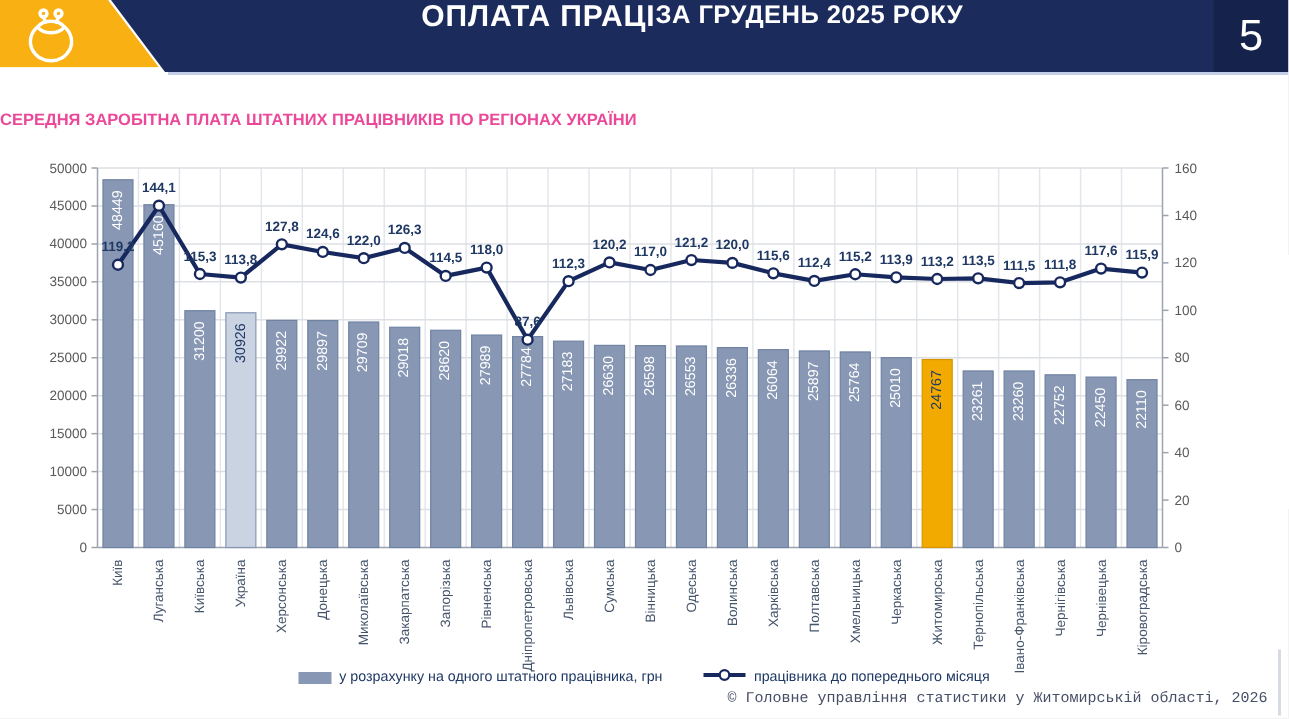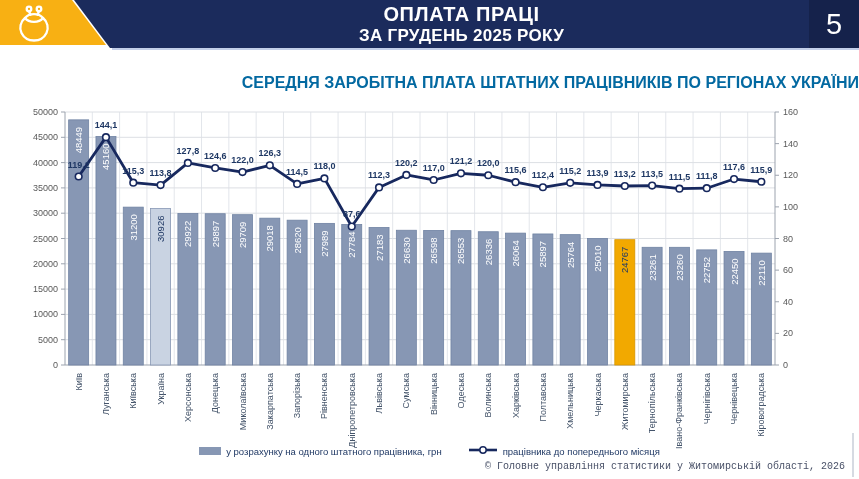--- a/index.html
+++ b/index.html
@@ -5,30 +5,30 @@
   html,body{margin:0;padding:0;background:#e9e9e9;}
   .slide{position:relative;width:859px;height:479px;background:#ffffff;overflow:hidden;
          font-family:"Liberation Sans",sans-serif;}
   
   .hdr-yellow{position:absolute;left:0;top:0;width:106px;height:45px;background:#F8B013;
               clip-path:polygon(0 0,72px 0,106px 100%,0 100%);}
   .hdr-navy{position:absolute;left:0;top:0;width:859px;height:48px;background:#1B2B5C;
             clip-path:polygon(74px 0,100% 0,100% 100%,110px 100%);}
   .hdr-underline{position:absolute;left:112px;right:0;top:48px;height:2px;background:#C3CFE9;}
   .hdr-text{position:absolute;left:120px;right:56px;top:0;height:48px;display:flex;
-            flex-direction:column;align-items:center;justify-content:center;color:#fff;}
+            flex-direction:row;align-items:flex-start;justify-content:center;color:#fff;}
   .hdr-title{font-size:20px;font-weight:bold;letter-spacing:.6px;line-height:1.15;}
   .hdr-sub{font-size:17px;font-weight:bold;letter-spacing:.3px;}
   .hdr-pagebox{position:absolute;right:0;top:0;width:50px;height:48px;background:#15224B;
                display:flex;align-items:center;justify-content:center;}
   .hdr-page{color:#fff;font-size:29px;font-weight:400;}
   .purse{position:absolute;left:15px;top:4px;}
   
-  .chart-title{position:absolute;left:0;top:74px;width:100%;text-align:right;color:#0369a1;
-               font-weight:bold;font-size:16px;}
+  .chart-title{position:absolute;left:0;top:74px;width:100%;text-align:left;color:#ec4899;
+               font-weight:bold;font-size:11px;}
   #chart-svg{position:absolute;left:0;top:100px;}
   #chart-svg text{font-family:"Liberation Sans",sans-serif;}
   
   .legend{position:absolute;left:0;top:445px;width:100%;display:flex;justify-content:center;
           gap:26px;align-items:center;}
   .legend-item{display:flex;align-items:center;gap:5px;color:#1F3864;font-size:9.5px;}
   .swatch{width:22px;height:8px;background:#8797B4;}
   
   .footer{position:absolute;right:14px;top:461px;font-size:10px;color:#474F66;font-family:Liberation Mono, monospace;}
   .edge-line{position:absolute;right:5px;top:433px;width:2px;height:44px;background:#D6DAE2;}

